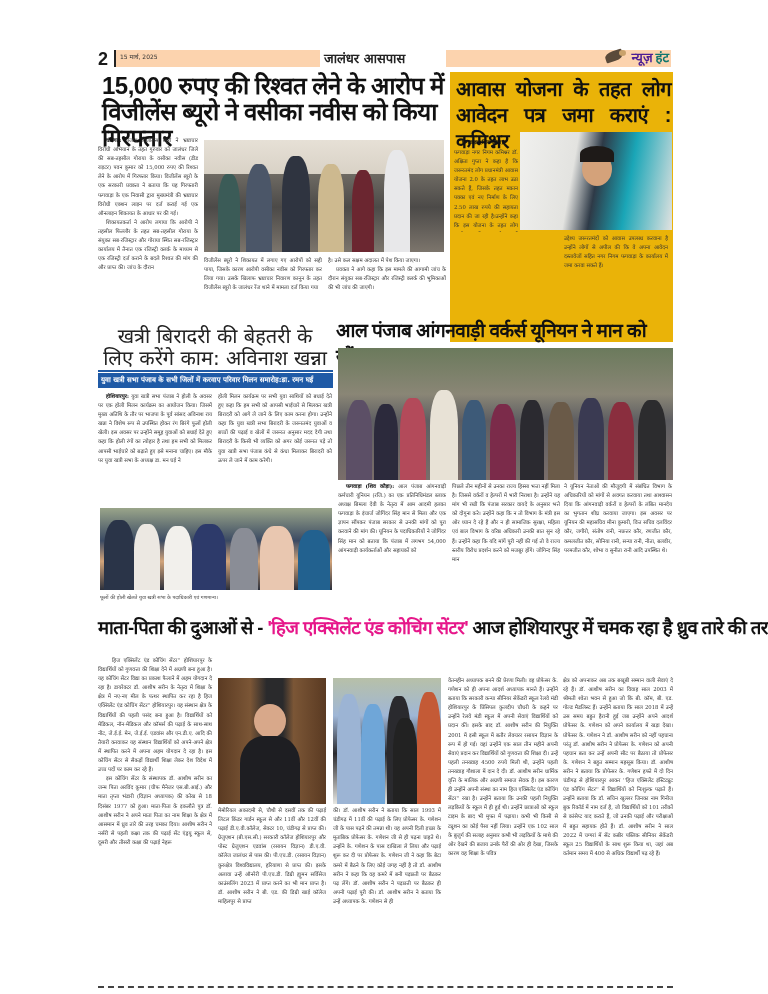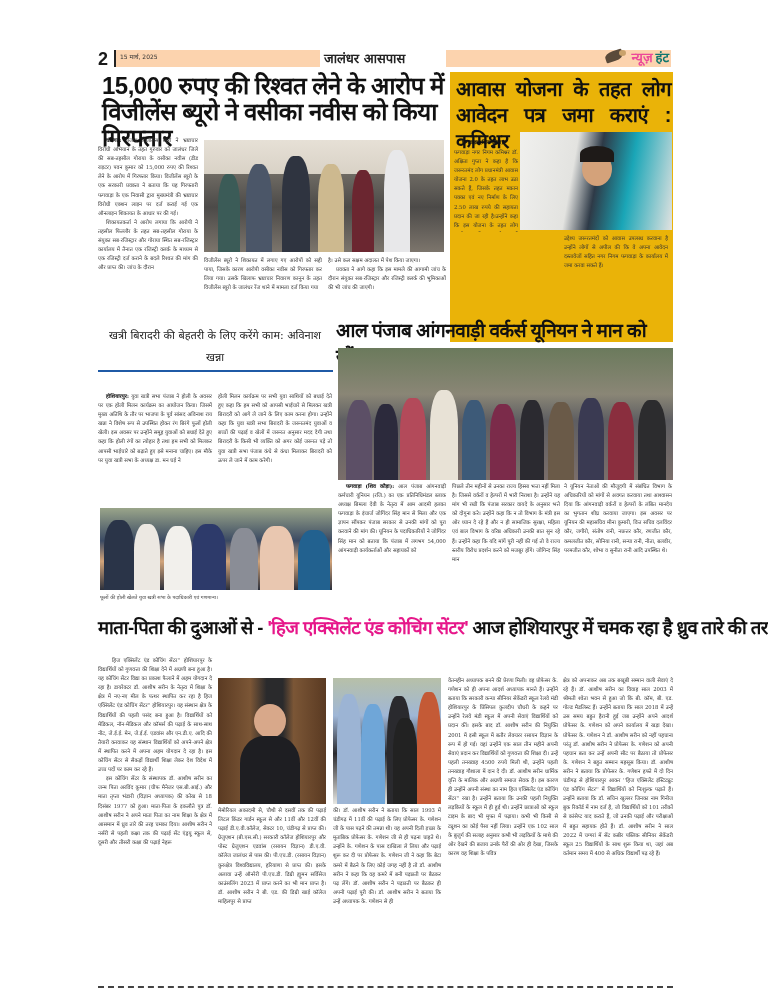--- a/index.html
+++ b/index.html
@@ -8,21 +8,21 @@
 .page{position:absolute;left:98px;top:48px;width:575px;height:940px}
 
 .mast{position:absolute;left:0;top:0;width:575px;height:22px;display:flex;align-items:center}
 .pgno{font:bold 18px "Liberation Sans",sans-serif;width:14px;line-height:22px}
 .mast-bar{position:absolute;left:16px;top:2px;height:17px;background:#fcd3ae}
 .mast-bar.l{width:206px;border-left:2px solid #222}
 .mast-bar.r{left:348px;width:225px}
 .mast-date{position:absolute;left:22px;top:5px;font-size:6px;color:#333}
 .mast-sec{position:absolute;left:226px;top:1px;width:118px;font:bold 13px "DejaVu Sans",sans-serif;color:#222}
 .mast-logo{position:absolute;right:4px;top:0;font:bold 13px "DejaVu Sans",sans-serif;display:flex;align-items:center;gap:3px}
-.mast-logo .b{color:#ec4899}.mast-logo .r{color:#0f766e}
+.mast-logo .b{color:#4c1d95}.mast-logo .r{color:#0f766e}
 .eagle{width:26px;height:18px;position:relative}
 .eagle:before{content:"";position:absolute;left:2px;top:3px;width:18px;height:10px;background:#5a4a3a;border-radius:50% 10% 50% 10%;transform:rotate(-18deg)}
 .eagle:after{content:"";position:absolute;left:16px;top:2px;width:7px;height:6px;background:#c9a26b;border-radius:50%}
 
 .h1{position:absolute;font-weight:bold;color:#111;letter-spacing:-0.5px;font-family:"Liberation Sans",sans-serif}
 .story1-head{left:4px;top:25px;width:345px;font-size:24px;line-height:26px}
 .blue-box{position:absolute;left:352px;top:24px;width:223px;height:270px;background:#eab308}
 .story2-head{left:6px;top:4px;width:215px;font-size:20px;line-height:26px;text-align:justify}
 .body{font-size:5.3px;line-height:9.1px;color:#333;text-align:justify;font-family:"DejaVu Serif",serif}
 .body b{color:#111}
@@ -30,21 +30,21 @@
 .photo{position:absolute;overflow:hidden;background:#8c7b6a}
 .ph-grad1{background:linear-gradient(180deg,#e6e0d6 0%,#d9d2c6 30%,#6e6a63 30.5%,#4c4a48 60%,#7c756c 100%)}
 .ph-grad2{background:linear-gradient(100deg,#f0f0ee 0%,#e3e3e0 35%,#2e3a47 50%,#1aa6b7 70%,#e2e2e0 100%)}
 .ph-grad3{background:linear-gradient(180deg,#6b7a5c 0%,#8a8676 35%,#5e5e62 55%,#7a6e6a 100%)}
 .ph-grad4{background:linear-gradient(180deg,#9aa58a 0%,#3b4a63 40%,#d2a47a 65%,#2b2f3b 100%)}
 .ph-grad5{background:linear-gradient(90deg,#5a3a22 0%,#7b5636 30%,#2a2a2c 45%,#2a2a2c 60%,#7b5636 70%,#5a3a22 100%)}
 .ph-grad6{background:linear-gradient(180deg,#b7c0a8 0%,#9fb6d6 30%,#2a2a2e 60%,#e7e7e3 100%)}
 .person{position:absolute;bottom:0;border-radius:40% 40% 0 0}
 .caption{position:absolute;font-size:5px;color:#444;font-family:"DejaVu Serif",serif}
 
-.story3-head{left:2px;top:277px;width:230px;font-size:11px;line-height:22px;font-weight:normal;text-align:center;font-family:"DejaVu Sans",sans-serif;color:#222;letter-spacing:0}
+.story3-head{left:2px;top:277px;width:230px;font-size:20px;line-height:22px;font-weight:normal;text-align:center;font-family:"DejaVu Sans",sans-serif;color:#222;letter-spacing:0}
 .rule-blue{position:absolute;background:#1f5aa6}
 .strap{position:absolute;left:0;top:325px;width:235px;height:15px;background:#1f5aa6;color:#fff;font:bold 7px "DejaVu Sans",sans-serif;line-height:15px;padding-left:3px;white-space:nowrap;overflow:hidden}
 .story4-head{left:238px;top:270px;width:337px;font-size:19px;line-height:26px}
 .story5-head{position:absolute;left:0;top:566px;width:575px;font:bold 18.5px "Liberation Sans",sans-serif;letter-spacing:-0.6px;white-space:nowrap;color:#111}
 .story5-head .pink{color:#e6178a}
 .strap2{position:absolute;left:120px;top:608px;width:455px;height:16px;background:#1f5aa6;color:#fff;font:bold 8px "DejaVu Sans",sans-serif;line-height:16px;text-align:center}
 .dash{position:absolute;left:0;top:938px;width:575px;height:2px;border-top:2px dashed #444}
 </style>
 </head>
 <body>
@@ -92,20 +92,21 @@
       <div style="position:absolute;left:62px;top:20px;width:30px;height:34px;border-radius:50%;background:#d4a27a"></div>
       <div style="position:absolute;left:60px;top:14px;width:34px;height:16px;border-radius:50% 50% 0 0;background:#1e1a18"></div>
     </div>
     <div class="col body" style="left:4px;top:76px;width:64px;height:84px;overflow:hidden">फगवाड़ा नगर निगम कमिश्नर डॉ. अक्षिता गुप्ता ने कहा है कि जरूरतमंद लोग प्रधानमंत्री आवास योजना 2.0 के तहत लाभ उठा सकते हैं, जिसके तहत मकान पक्का एवं नए निर्माण के लिए 2.50 लाख रुपये की सहायता प्रदान की जा रही है।उन्होंने कहा कि इस योजना के तहत लोग कच्चे मकानों, छप्परपोश छतों और खाली प्लाटों में निर्माण को पक्का करवाने का लाभ उठा सकते हैं। उन्होंने कहा कि इस योजना का</div>
     <div class="col body" style="left:4px;top:162px;width:105px;height:60px;overflow:hidden"></div>
     <div class="col body" style="left:114px;top:162px;width:104px">उद्देश्य जरूरतमंदों को आवास उपलब्ध करवाना है उन्होंने लोगों से अपील की कि वे अपना आवेदन दस्तावेजों सहित नगर निगम फगवाड़ा के कार्यालय में जमा करवा सकते हैं।</div>
   </div>
 
   <div class="h1 story3-head">खत्री बिरादरी की बेहतरी के लिए करेंगे काम: अविनाश खन्ना</div>
   <div class="rule-blue" style="left:0;top:322px;width:235px;height:2px"></div>
+  <div class="strap">युवा खत्री सभा पंजाब के सभी जिलों में करवाए परिवार मिलन समारोह:डा. रमन घई</div>
   <div class="col body" style="left:0;top:344px;width:114px">
     <p style="text-indent:8px"><b>होशियारपुर:</b> <span>युवा खत्री सभा पंजाब ने होली के अवसर पर एक होली मिलन कार्यक्रम का आयोजन किया। जिसमें मुख्य अतिथि के तौर पर भाजपा के पूर्व सांसद अविनाश राय खन्ना ने विशेष रूप से उपस्थित होकर रंग बिरंगे फूलों होली खेली। इस अवसर पर उन्होंने समूह युवाओं को बधाई देते हुए कहा कि होली रंगों का त्योहार है तथा हम सभी को मिलकर आपसी भाईचारे को बढ़ाते हुए इसे मनाना चाहिए। इस मौके पर युवा खत्री सभा के अध्यक्ष डा. मन घई ने</span></p>
   </div>
   <div class="col body" style="left:120px;top:344px;width:114px">होली मिलन कार्यक्रम पर सभी युवा साथियों को बधाई देते हुए कहा कि हम सभी को आपसी भाईचारे से मिलकर खत्री बिरादरी को आगे ले जाने के लिए काम करना होगा। उन्होंने कहा कि युवा खत्री सभा बिरादरी के जरूरतमंद युवाओं व बच्चों की पढ़ाई व खेलों में जरूरत अनुसार मदद देगी तथा बिरादरी के किसी भी व्यक्ति को अगर कोई जरूरत पड़े तो युवा खत्री सभा पंजाब कंधे से कंधा मिलाकर बिरादरी को ऊपर ले जाने में काम करेगी।</div>
   <div class="photo ph-grad4" style="left:2px;top:460px;width:232px;height:82px">
     <div class="person" style="left:4px;width:30px;height:70px;background:#2a3448"></div>
     <div class="person" style="left:34px;width:26px;height:66px;background:#ece8e2"></div>
     <div class="person" style="left:64px;width:28px;height:64px;background:#f2f0ec"></div>
     <div class="person" style="left:92px;width:34px;height:66px;background:#2d3a6a"></div>
     <div class="person" style="left:130px;width:28px;height:62px;background:#8a8d96"></div>

